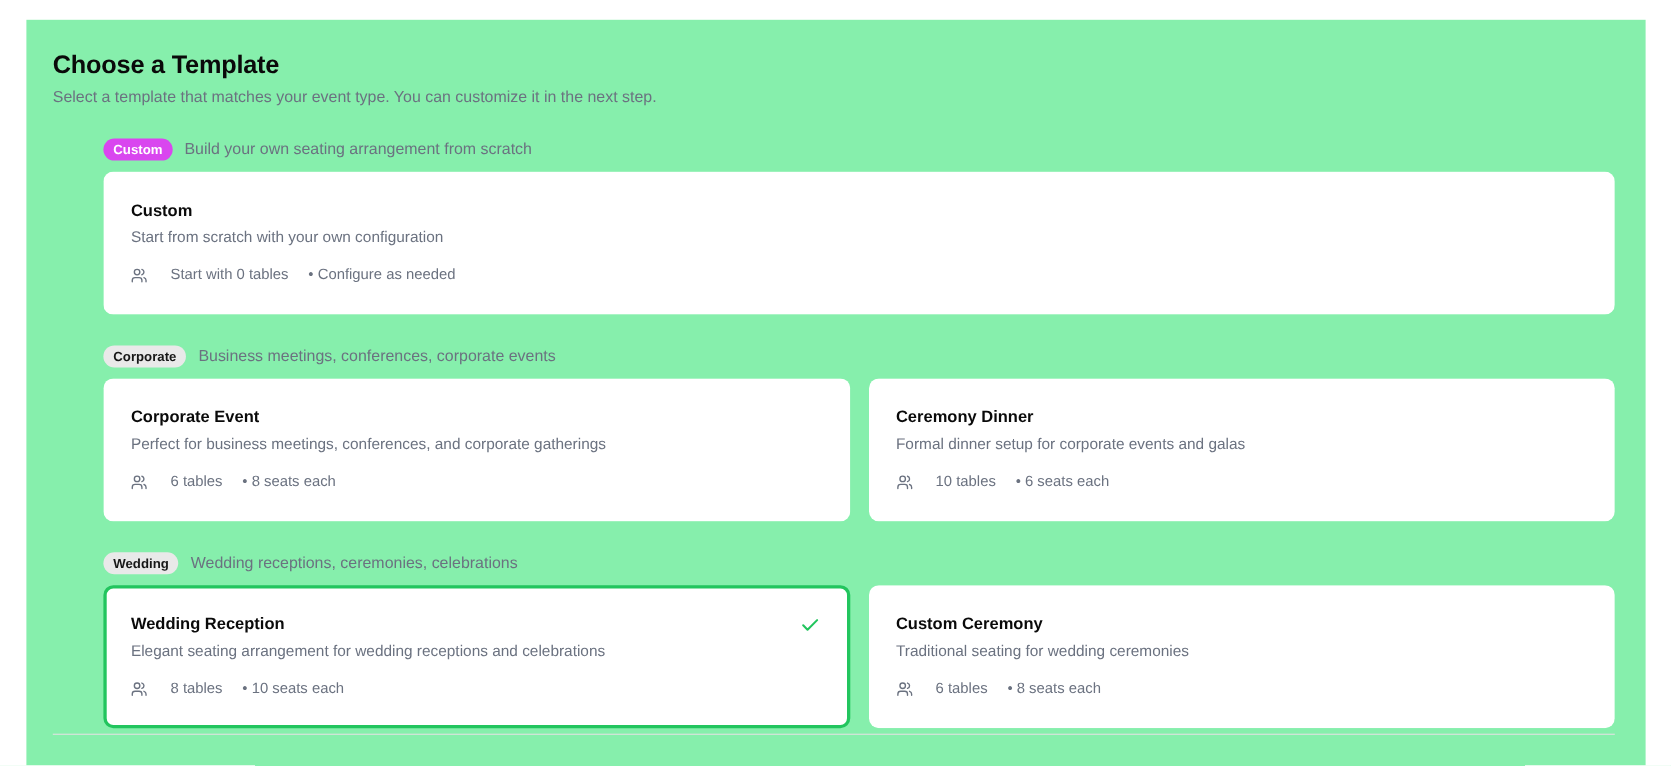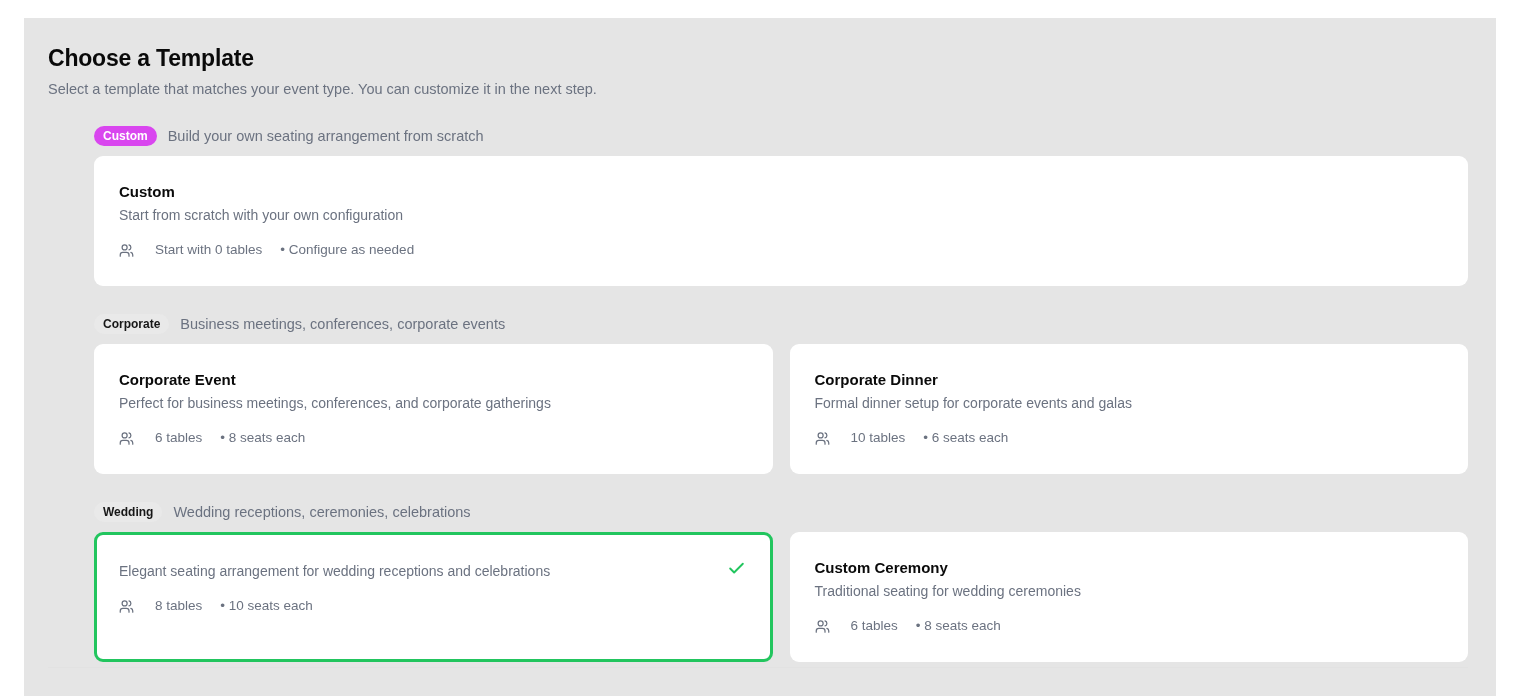--- a/index.html
+++ b/index.html
@@ -19,21 +19,21 @@
     background: #ffffff;
     overflow: hidden;
   }
 
   .panel {
     position: absolute;
     left: 24px;
     top: 18px;
     width: 1472px;
     height: 678px;
-    background: #e5e5e5;
+    background: #86efac;
     padding: 26px 28px 0 24px;
   }
 
   .panel-title {
     font-size: 23px;
     font-weight: bold;
     color: #0a0a0a;
     letter-spacing: -0.2px;
     line-height: 28px;
   }
@@ -206,21 +206,21 @@
         <path d="M22 21v-2a4 4 0 0 0-3-3.87"></path>
         <path d="M16 3.13a4 4 0 0 1 0 7.75"></path>
       </svg>
       <span class="meta-tables">6 tables</span>
       <span class="meta-seats">8 seats each</span>
     </div>
 
   </div>
 
   <div class="card">
-    <div class="card-title">Corporate Dinner</div>
+    <div class="card-title">Ceremony Dinner</div>
     <div class="card-desc">Formal dinner setup for corporate events and galas</div>
     <div class="card-meta">
       <svg class="meta-icon" viewBox="0 0 24 24" fill="none" stroke="currentColor" stroke-width="2" stroke-linecap="round" stroke-linejoin="round">
         <path d="M16 21v-2a4 4 0 0 0-4-4H6a4 4 0 0 0-4 4v2"></path>
         <circle cx="9" cy="7" r="4"></circle>
         <path d="M22 21v-2a4 4 0 0 0-3-3.87"></path>
         <path d="M16 3.13a4 4 0 0 1 0 7.75"></path>
       </svg>
       <span class="meta-tables">10 tables</span>
       <span class="meta-seats">6 seats each</span>
@@ -230,20 +230,21 @@
 </div>
   </div>
 
   <div class="section">
     <div class="section-head">
       <span class="badge neutral">Wedding</span>
       <span class="section-desc">Wedding receptions, ceremonies, celebrations</span>
     </div>
     <div class="grid">
   <div class="card selected">
+    <div class="card-title">Wedding Reception</div>
     <div class="card-desc">Elegant seating arrangement for wedding receptions and celebrations</div>
     <div class="card-meta">
       <svg class="meta-icon" viewBox="0 0 24 24" fill="none" stroke="currentColor" stroke-width="2" stroke-linecap="round" stroke-linejoin="round">
         <path d="M16 21v-2a4 4 0 0 0-4-4H6a4 4 0 0 0-4 4v2"></path>
         <circle cx="9" cy="7" r="4"></circle>
         <path d="M22 21v-2a4 4 0 0 0-3-3.87"></path>
         <path d="M16 3.13a4 4 0 0 1 0 7.75"></path>
       </svg>
       <span class="meta-tables">8 tables</span>
       <span class="meta-seats">10 seats each</span>

